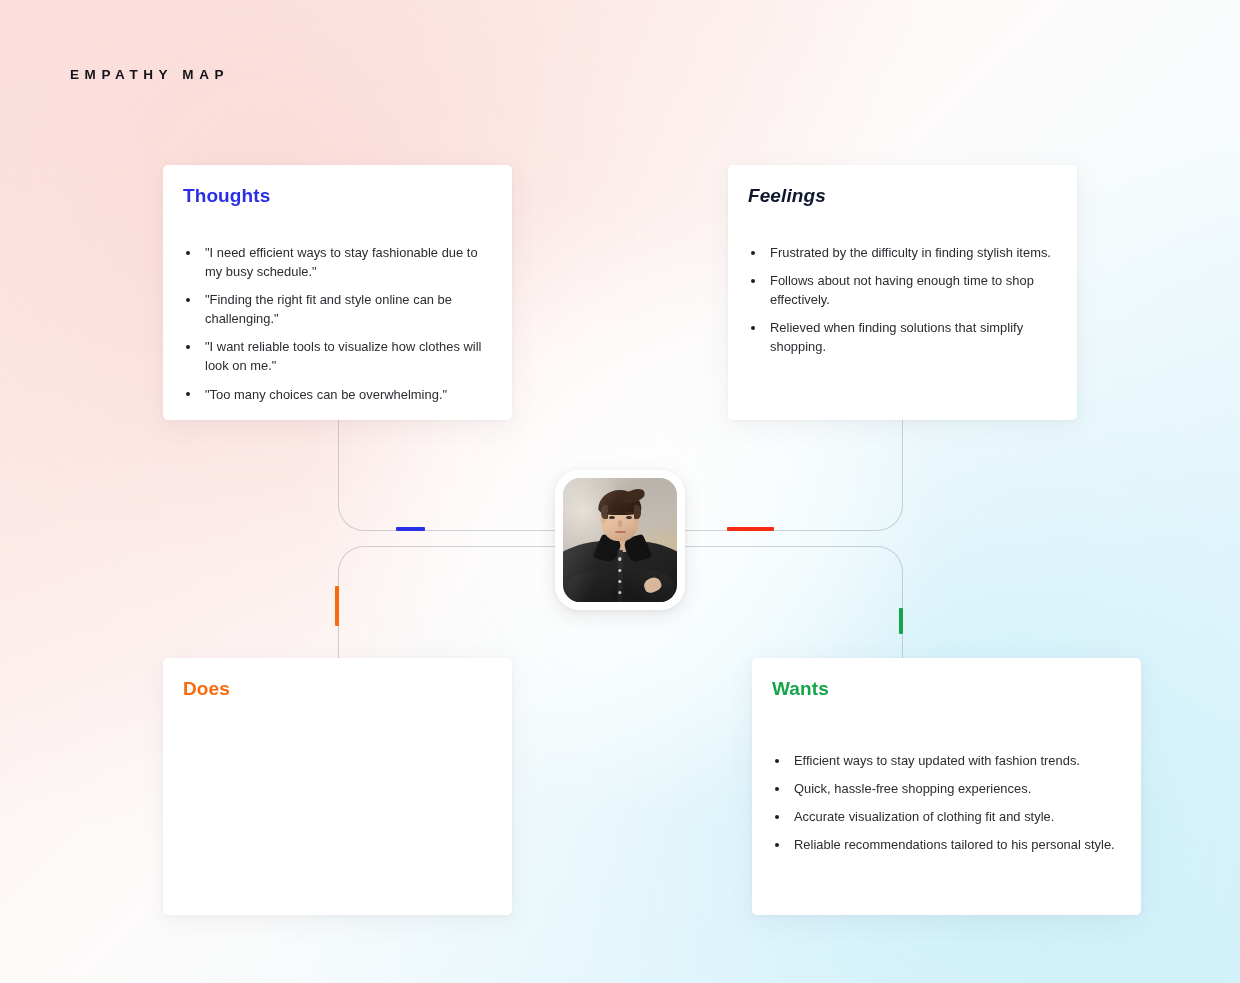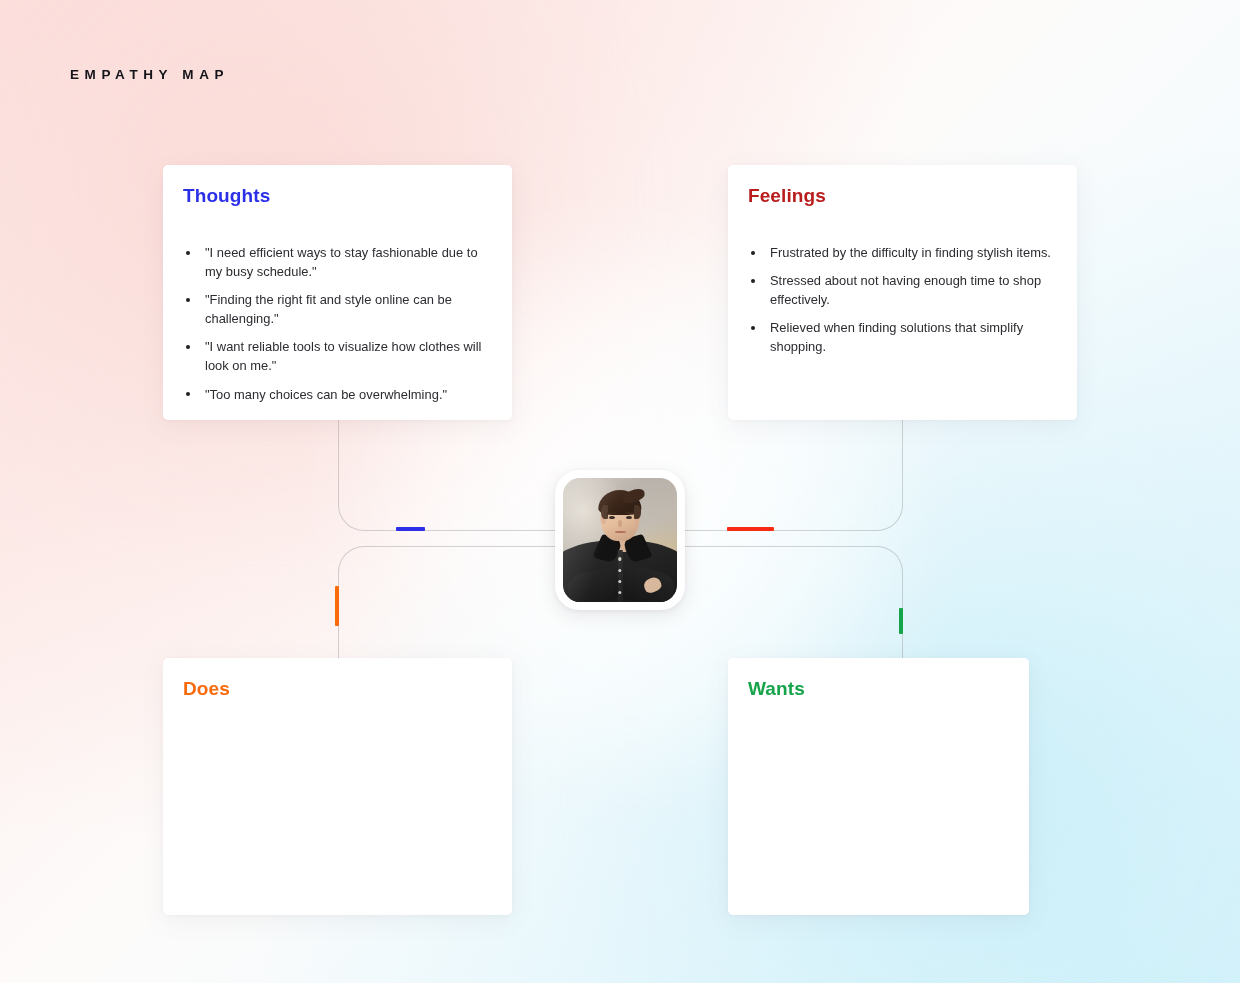--- a/index.html
+++ b/index.html
@@ -134,21 +134,21 @@
     position: absolute;
     background: #ffffff;
     border-radius: 5px;
     box-shadow: 0 6px 26px rgba(108,96,104,0.075),
                 0 1px 4px rgba(108,96,104,0.05);
     box-sizing: border-box;
   }
   #card-thoughts { left: 163px; top: 165px;  width: 349px; height: 255px; }
   #card-feelings { left: 728px; top: 165px;  width: 349px; height: 255px; }
   #card-does     { left: 163px; top: 658px;  width: 349px; height: 257px; }
-  #card-wants    { left: 728px; top: 658px;  width: 301px; height: 257px; }
+  #card-wants    { left: 752px; top: 658px;  width: 389px; height: 257px; }
 
   .card-title {
     position: absolute;
     left: 20px;
     font-size: 19px;
     font-weight: 700;
     letter-spacing: 0.1px;
     margin: 0;
   }
   #card-thoughts .card-title,
@@ -407,34 +407,40 @@
     <div class="card-title" style="color: rgb(43, 48, 232);">Thoughts</div>
     <ul class="bullets">
       <li>"I need efficient ways to stay fashionable due to my busy schedule."</li>
       <li>"Finding the right fit and style online can be challenging."</li>
       <li>"I want reliable tools to visualize how clothes will look on me."</li>
       <li>"Too many choices can be overwhelming."</li>
     </ul>
   </div>
 
   <div class="card" id="card-feelings">
-    <div class="card-title" style="color: #b91c1c;">Feelings</div>
+    <div class="card-title" style="color: #0f172a; font-style: italic;">Feelings</div>
     <ul class="bullets">
       <li>Frustrated by the difficulty in finding stylish items.</li>
-      <li>Stressed about not having enough time to shop effectively.</li>
+      <li>Follows about not having enough time to shop effectively.</li>
       <li>Relieved when finding solutions that simplify shopping.</li>
     </ul>
   </div>
 
   <div class="card" id="card-does">
     <div class="card-title" style="color: rgb(249, 106, 11);">Does</div>
   </div>
 
   <div class="card" id="card-wants">
     <div class="card-title" style="color: rgb(22, 164, 74);">Wants</div>
+    <ul class="bullets">
+      <li>Efficient ways to stay updated with fashion trends.</li>
+      <li>Quick, hassle-free shopping experiences.</li>
+      <li>Accurate visualization of clothing fit and style.</li>
+      <li>Reliable recommendations tailored to his personal style.</li>
+    </ul>
   </div>
 
   <div id="avatar-frame">
     <div id="avatar-photo">
       <div class="bk1"></div>
       <div class="bk2"></div>
       <div class="torso"></div>
       <div class="arm-l"></div>
       <div class="arm-r"></div>
       <div class="hand"></div>

